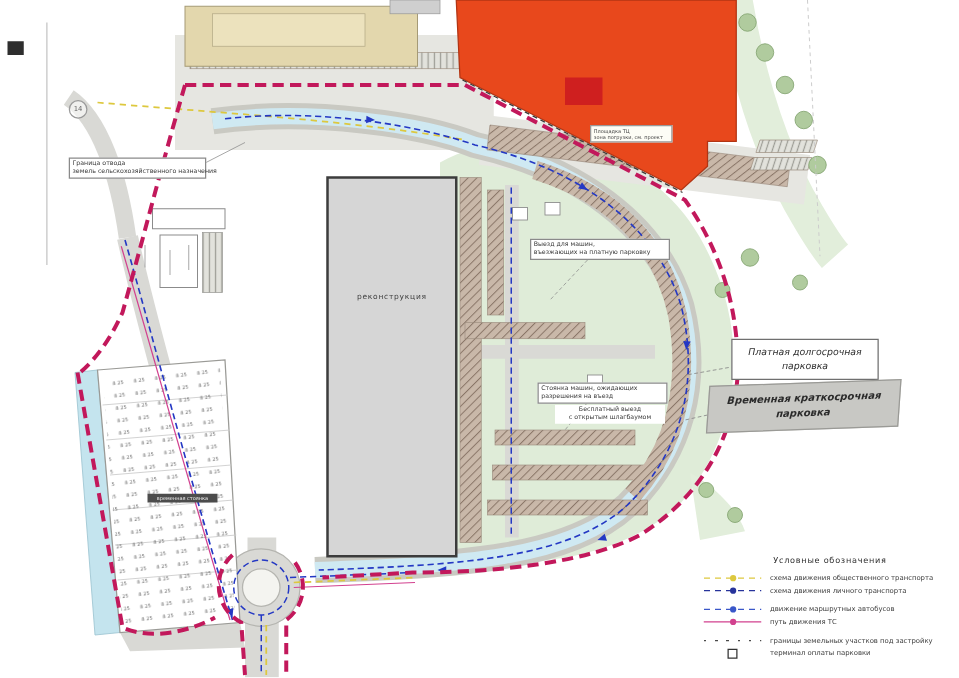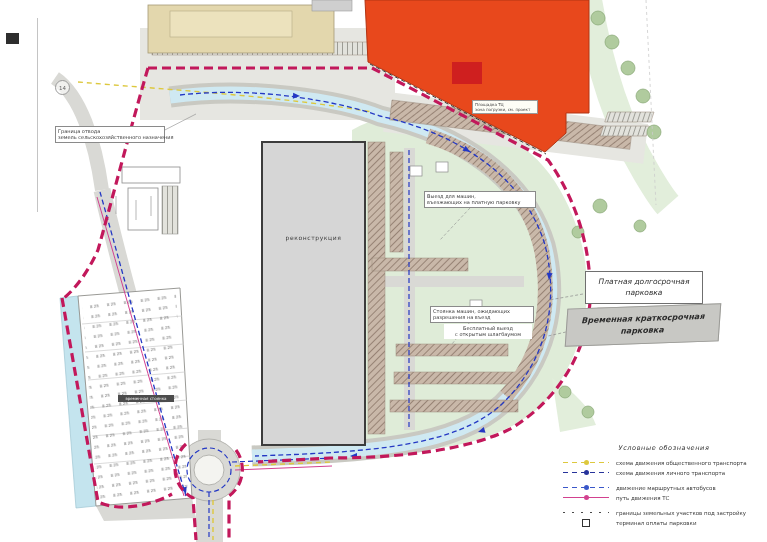--- a/index.html
+++ b/index.html
@@ -22,21 +22,21 @@
              font-size:8px;line-height:1.5;color:#2b2b2b;text-align:center;padding:6px 2px;
              font-style:italic;font-weight:bold;transform:rotate(-2deg) skewX(-6deg);}
   #small-dark-label{position:absolute;z-index:3;background:#4c4c4c;color:#f2f2f2;
              font-size:4px;padding:1px 2px;text-align:center;}
   #circle-marker{position:absolute;z-index:3;width:13px;height:13px;border:1px solid #9a9a9a;
              border-radius:50%;font-size:5.5px;color:#666;display:flex;align-items:center;
              justify-content:center;background:rgba(255,255,255,.6);}
   #corner-badge{position:absolute;z-index:3;width:13px;height:11px;background:#2e2e2e;}
   
   #legend{position:absolute;left:563px;top:444px;width:202px;z-index:3;color:#333;}
-  #legend-title{font-size:6.5px;letter-spacing:.6px;text-align:center;margin-bottom:7px;color:#2f2f2f;font-style:italic;}
+  #legend-title{font-size:6.5px;letter-spacing:.6px;text-align:center;margin-bottom:7px;color:#2f2f2f;}
   .lg-row{display:flex;align-items:center;margin-bottom:3px;font-size:5.5px;color:#3c3c3c;}
   .lg-row.gap{margin-top:8px;}
   .sw{display:inline-block;width:46px;height:7px;position:relative;margin-right:7px;flex:none;}
   .sw::before{content:"";position:absolute;left:0;right:0;top:2.8px;height:1.6px;background:var(--c);}
   .sw.dash::before{background:repeating-linear-gradient(90deg,var(--c) 0 5px,transparent 5px 9px);}
   .sw.dotted::before{background:repeating-linear-gradient(90deg,var(--c) 0 2px,transparent 2px 9px);}
   .sw.withdot::after{content:"";position:absolute;left:50%;top:50%;width:5px;height:5px;
       margin:-2.5px 0 0 -2.5px;background:var(--c);border-radius:50%;}
   .sw.square::before{display:none;}
   .sw.square::after{content:"";position:absolute;left:50%;top:50%;width:6px;height:6px;

